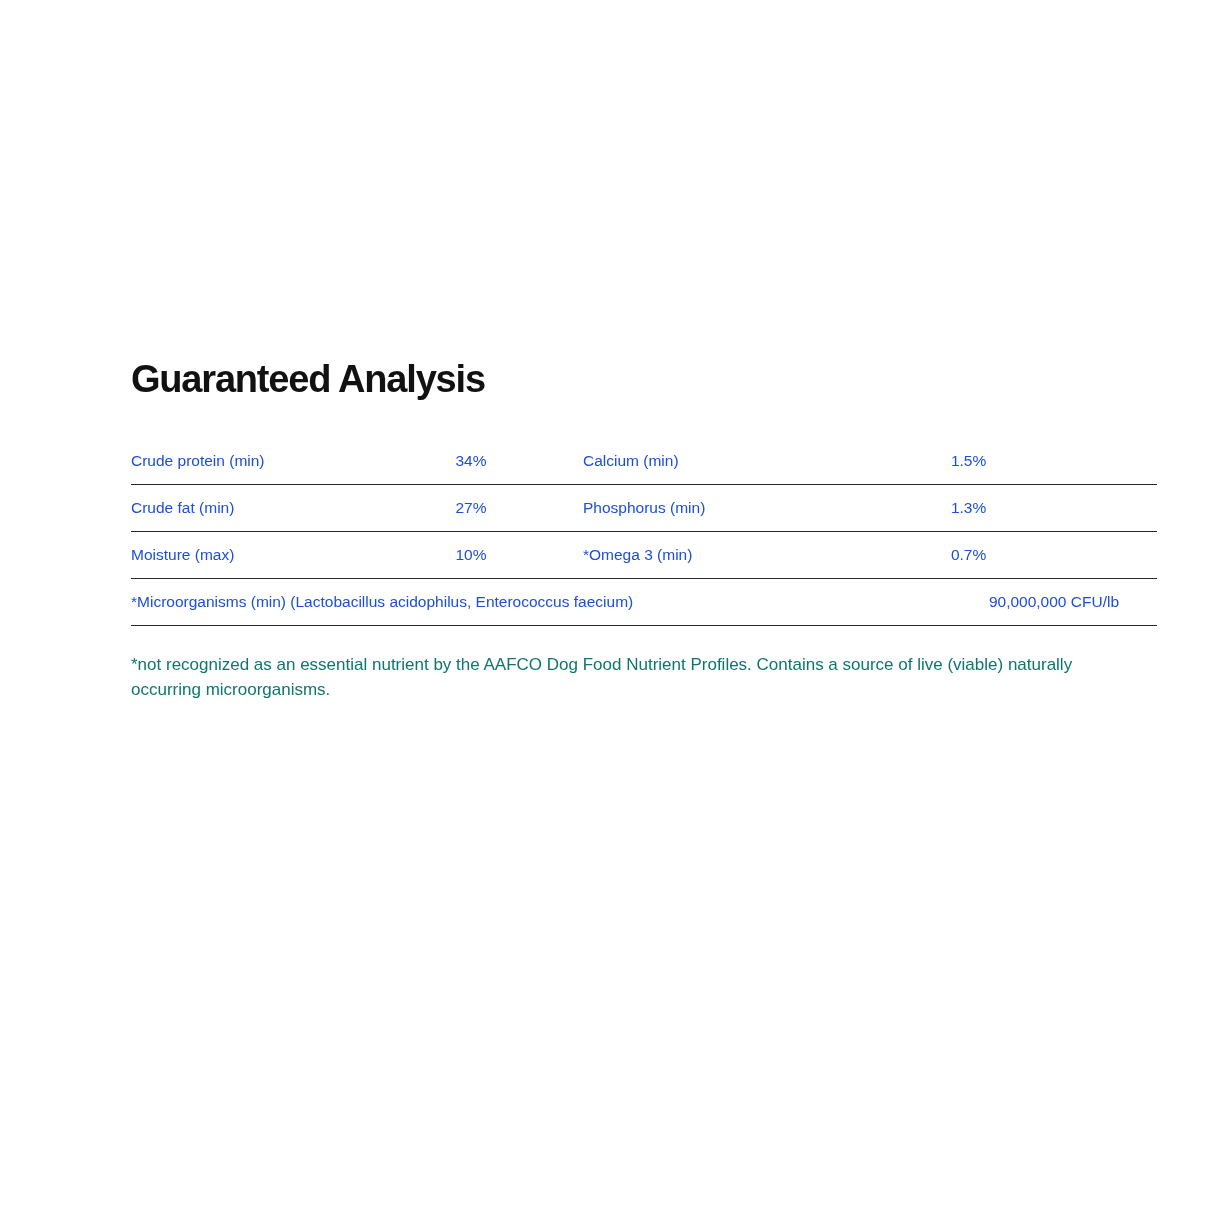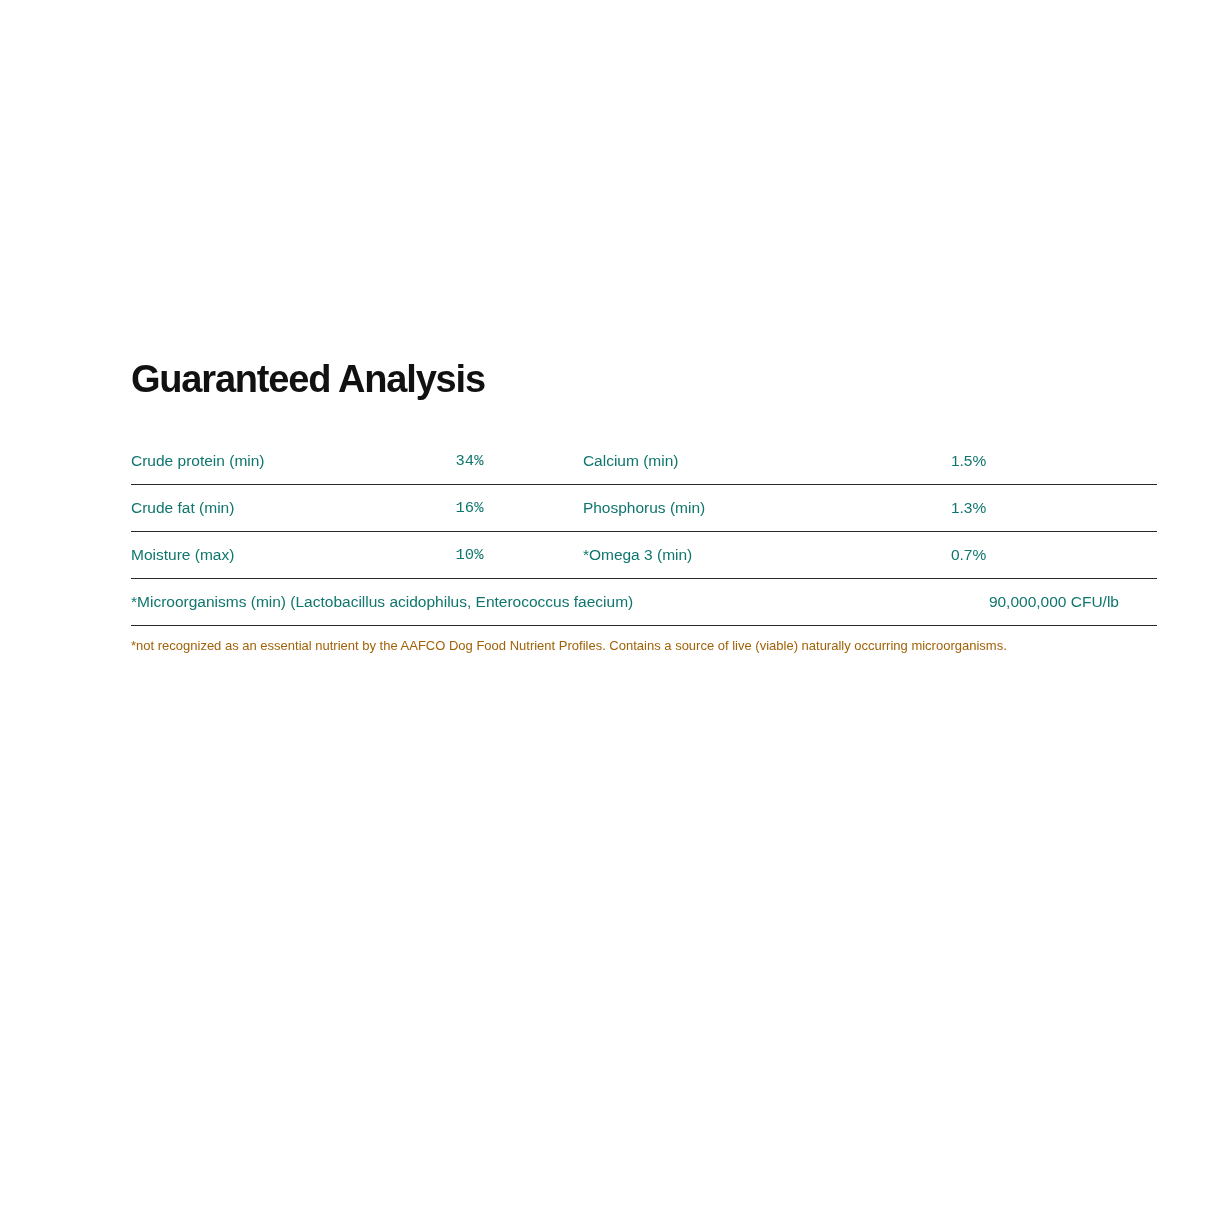--- a/index.html
+++ b/index.html
@@ -31,44 +31,44 @@
     font-weight: bold;
     letter-spacing: -1.2px;
     line-height: 1.05;
     margin: 0 0 38px 0;
     color: #111111;
   }
   table.ga {
     width: 100%;
     border-collapse: collapse;
     font-size: 15.5px;
-    color: #0f766e;
+    color: #1d4ed8;
   }
   table.ga td {
     border-bottom: 1px solid #2b2b2b;
     padding: 14px 0 14px 0;
     vertical-align: middle;
     font-weight: normal;
   }
   td.c1 { width: 345px; }
-  td.c2 { width: 135px; font-family: Liberation Mono, monospace; }
+  td.c2 { width: 135px; }
   td.c3 { width: 390px; }
   td.c4 { width: 156px; }
   tr.micro td.span-label {
     width: 810px;
   }
   tr.micro td.span-value {
     width: 216px;
     text-align: center;
   }
   .footnote {
-    margin-top: 10px;
-    font-size: 13px;
+    margin-top: 26px;
+    font-size: 17px;
     line-height: 1.5;
-    color: #a16207;
+    color: #0f766e;
     width: 1005px;
   }
   .aafco {
     margin-top: 32px;
     font-size: 12.6px;
     line-height: 1.5;
     color: #2a2a2a;
     width: 1018px;
   }
 </style>
@@ -83,21 +83,21 @@
     <table class="ga">
       <tbody>
         <tr>
           <td class="c1">Crude protein (min)</td>
           <td class="c2">34%</td>
           <td class="c3">Calcium (min)</td>
           <td class="c4">1.5%</td>
         </tr>
         <tr>
           <td class="c1">Crude fat (min)</td>
-          <td class="c2">16%</td>
+          <td class="c2">27%</td>
           <td class="c3">Phosphorus (min)</td>
           <td class="c4">1.3%</td>
         </tr>
         <tr>
           <td class="c1">Moisture (max)</td>
           <td class="c2">10%</td>
           <td class="c3">*Omega 3 (min)</td>
           <td class="c4">0.7%</td>
         </tr>
         <tr class="micro">

